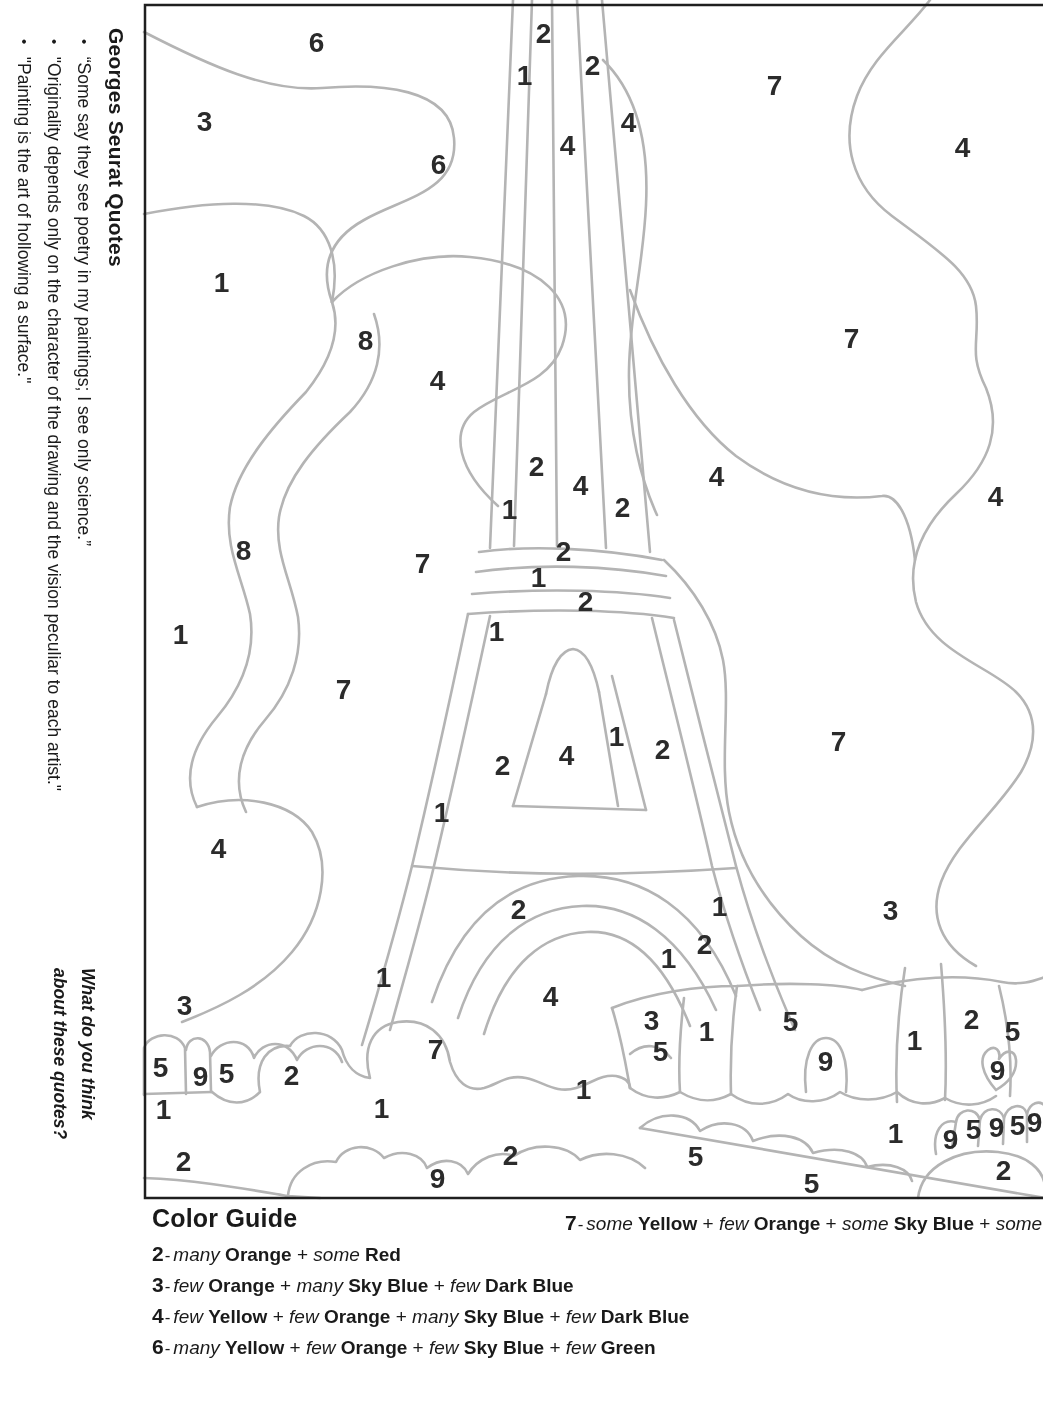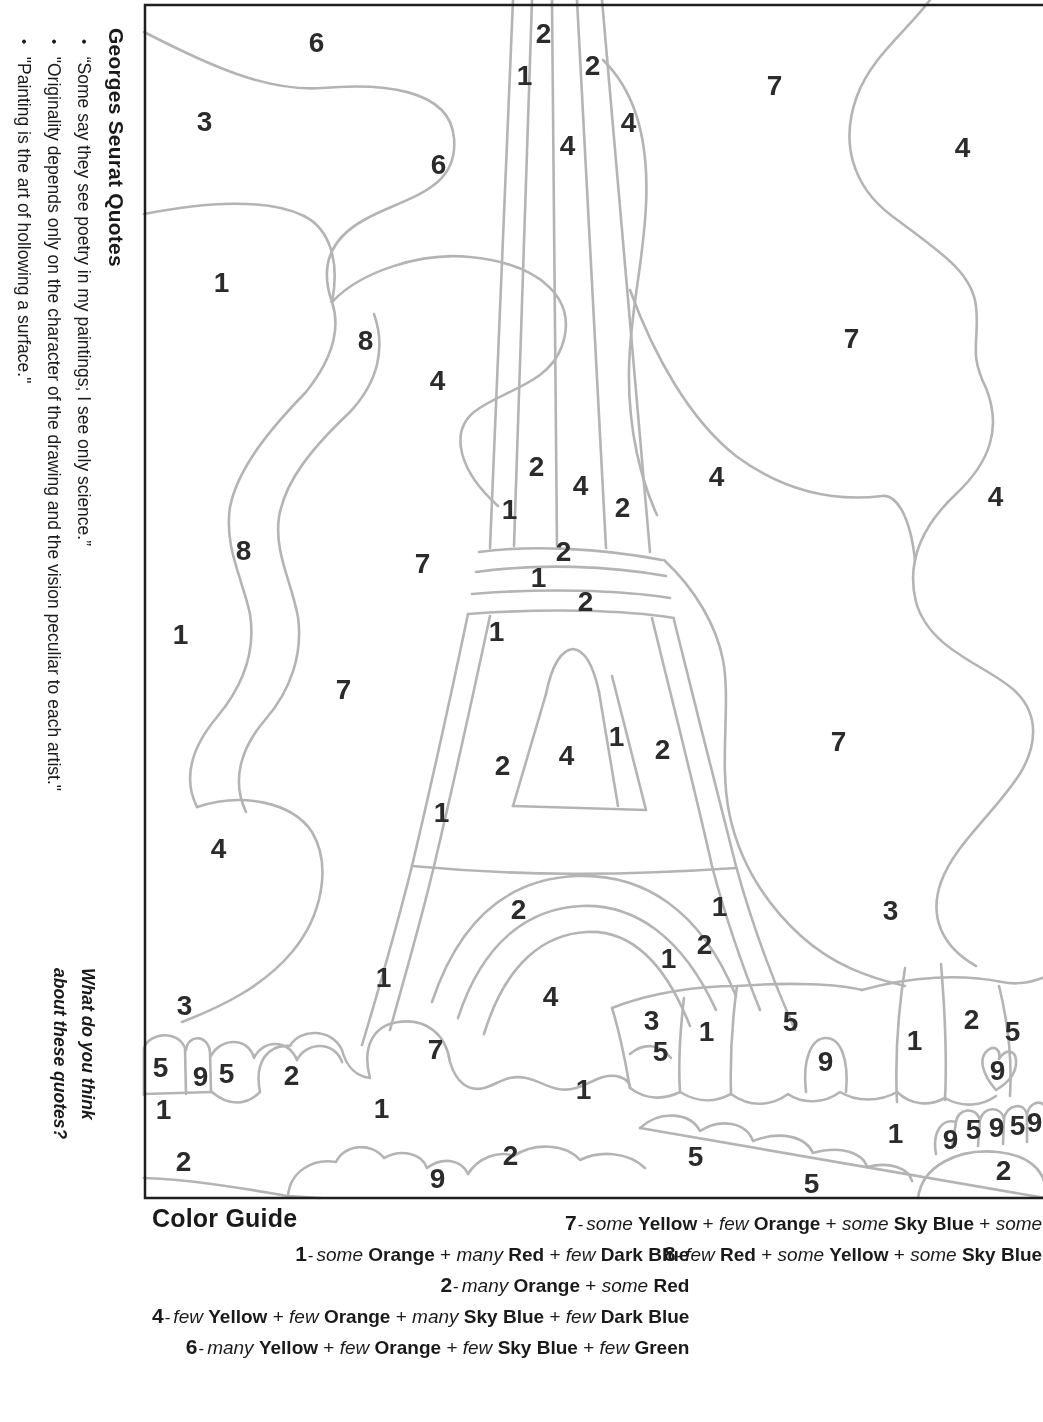--- a/index.html
+++ b/index.html
@@ -26,21 +26,21 @@
   .marker{
     position:absolute;transform:translate(-50%,-50%);
     font-family:"Liberation Sans",sans-serif;font-weight:bold;font-size:28px;
     color:#2b2b2b;letter-spacing:-1px;line-height:1;
   }
   
   .color-guide{position:absolute;left:152px;top:1204px;width:886px;color:#1a1a1a;}
   .cg-title{font-size:25px;font-weight:bold;margin:0 0 12px 0;letter-spacing:.2px;}
   .cg-col{position:absolute;top:38px;left:0;}
   .cg-col2{left:413px;top:7px;}
-  .cg-item{height:31px;font-size:19px;white-space:nowrap;text-align:right;}
+  .cg-item{height:31px;font-size:19px;white-space:nowrap;}
   .cg-num{font-weight:bold;font-size:21px;}
   .cg-dash{font-size:17px;padding:0 3px 0 1px;}
   .cg-qty{font-style:italic;}
   .cg-color{font-weight:bold;}
 </style>
 </head>
 <body>
 
 <aside class="side-quotes">
   <div class="sq-title">Georges Seurat Quotes</div>
@@ -203,22 +203,21 @@
       <span class="marker" style="left: 695px; top: 1157px;">5</span>
       <span class="marker" style="left: 437px; top: 1179px;">9</span>
       <span class="marker" style="left: 811px; top: 1184px;">5</span>
       <span class="marker" style="left: 1003px; top: 1171px;">2</span>
     </div>
 </div>
 
 <section class="color-guide">
   <h2 class="cg-title">Color Guide</h2>
   <div class="cg-col" id="cg-col1">
-      <div class="cg-item"><span class="cg-num">1</span><span class="cg-dash">-</span><span class="cg-qty">some</span> <span class="cg-color">Orange</span> <span class="cg-plain">+</span> <span class="cg-qty">many</span> <span class="cg-color">Red</span> <span class="cg-plain">+</span> <span class="cg-qty">few</span> <span class="cg-color">Dark Blue</span></div>
       <div class="cg-item"><span class="cg-num">2</span><span class="cg-dash">-</span><span class="cg-qty">many</span> <span class="cg-color">Orange</span> <span class="cg-plain">+</span> <span class="cg-qty">some</span> <span class="cg-color">Red</span></div>
+      <div class="cg-item"><span class="cg-num">3</span><span class="cg-dash">-</span><span class="cg-qty">few</span> <span class="cg-color">Orange</span> <span class="cg-plain">+</span> <span class="cg-qty">many</span> <span class="cg-color">Sky Blue</span> <span class="cg-plain">+</span> <span class="cg-qty">few</span> <span class="cg-color">Dark Blue</span></div>
       <div class="cg-item"><span class="cg-num">4</span><span class="cg-dash">-</span><span class="cg-qty">few</span> <span class="cg-color">Yellow</span> <span class="cg-plain">+</span> <span class="cg-qty">few</span> <span class="cg-color">Orange</span> <span class="cg-plain">+</span> <span class="cg-qty">many</span> <span class="cg-color">Sky Blue</span> <span class="cg-plain">+</span> <span class="cg-qty">few</span> <span class="cg-color">Dark Blue</span></div>
       <div class="cg-item"><span class="cg-num">6</span><span class="cg-dash">-</span><span class="cg-qty">many</span> <span class="cg-color">Yellow</span> <span class="cg-plain">+</span> <span class="cg-qty">few</span> <span class="cg-color">Orange</span> <span class="cg-plain">+</span> <span class="cg-qty">few</span> <span class="cg-color">Sky Blue</span> <span class="cg-plain">+</span> <span class="cg-qty">few</span> <span class="cg-color">Green</span></div>
     </div>
   <div class="cg-col cg-col2" id="cg-col2">
       <div class="cg-item"><span class="cg-num">7</span><span class="cg-dash">-</span><span class="cg-qty">some</span> <span class="cg-color">Yellow</span> <span class="cg-plain">+</span> <span class="cg-qty">few</span> <span class="cg-color">Orange</span> <span class="cg-plain">+</span> <span class="cg-qty">some</span> <span class="cg-color">Sky Blue</span> <span class="cg-plain">+</span> <span class="cg-qty">some</span> </div>
-      <div class="cg-item"><span class="cg-num">8</span><span class="cg-dash">-</span><span class="cg-qty">few</span> <span class="cg-color">Red</span> <span class="cg-plain">+</span> <span class="cg-qty">some</span> <span class="cg-color">Yellow</span> <span class="cg-plain">+</span> <span class="cg-qty">some</span> <span class="cg-color">Sky Blue</span></div>
     </div>
 </section>
 
 </body></html>

